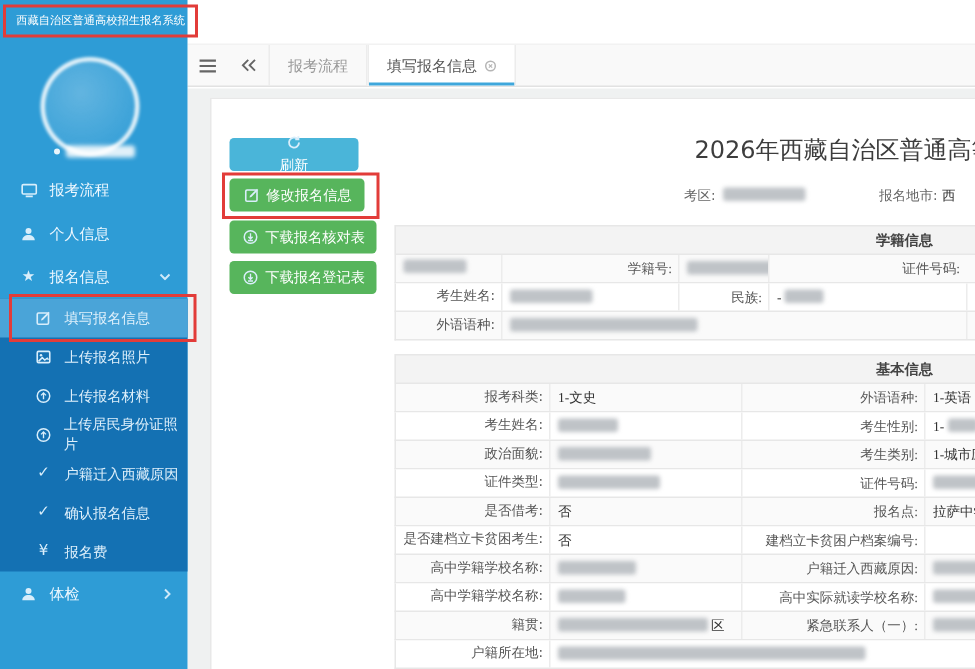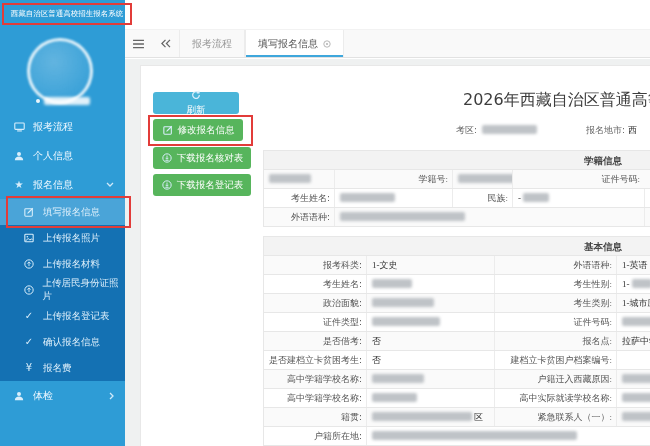--- a/index.html
+++ b/index.html
@@ -160,21 +160,21 @@
             <span class="s-ic">
               <svg viewBox="0 0 12 12" width="10" height="10">
                 <circle cx="6" cy="6" r="5" fill="none" stroke="currentColor" stroke-width="1.2"></circle>
                 <path d="M6 8.5v-5M4 5.5l2-2 2 2" fill="none" stroke="currentColor" stroke-width="1.1"></path>
               </svg>
             </span>
             <span>上传居民身份证照片</span>
           </div>
           <div class="s-item">
             <span class="s-ic">✓</span>
-            <span>上传报名登记表</span>
+            <span>户籍迁入西藏原因</span>
           </div>
           <div class="s-item">
             <span class="s-ic">✓</span>
             <span>确认报名信息</span>
           </div>
           <div class="s-item">
             <span class="s-ic">¥</span>
             <span>报名费</span>
           </div>
         </div>

